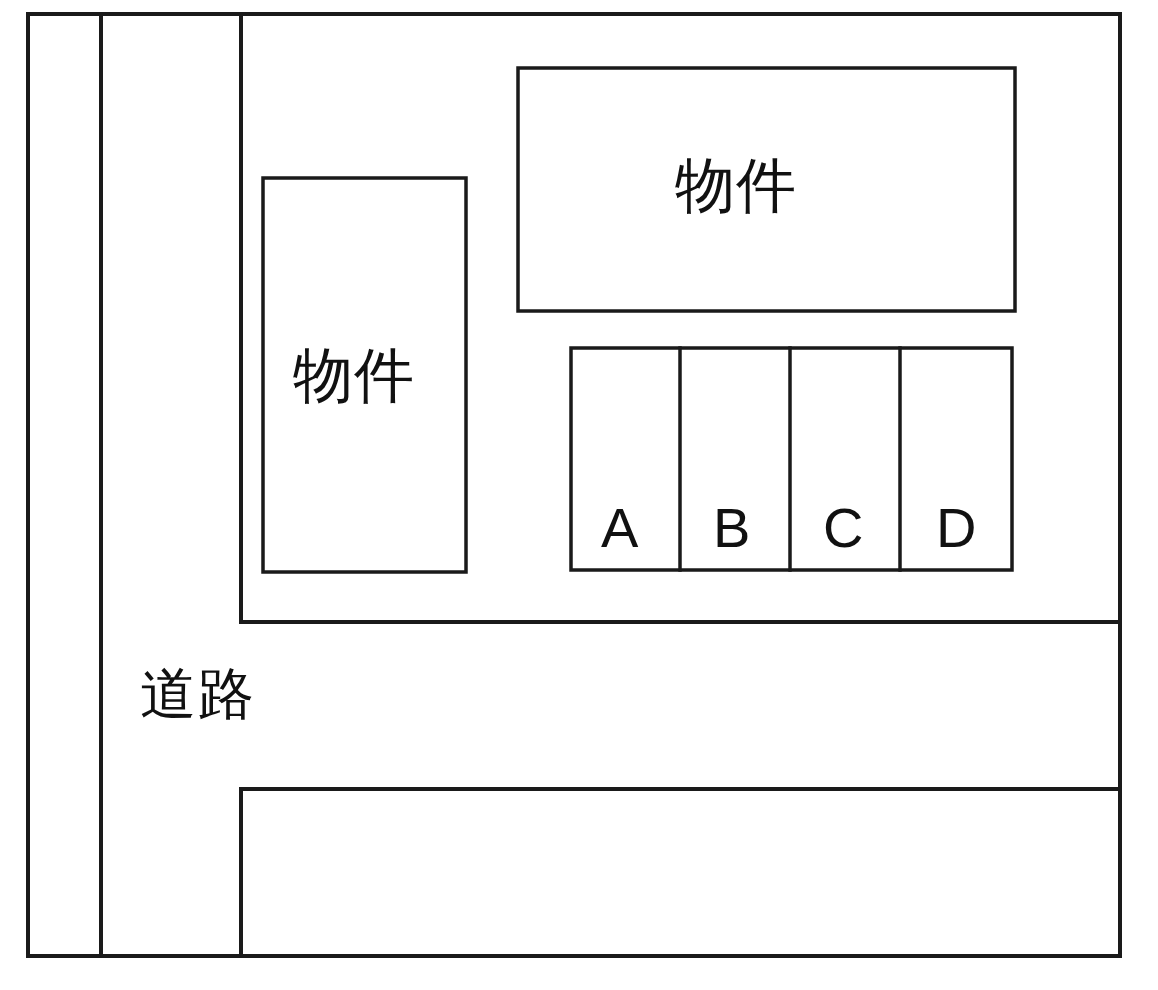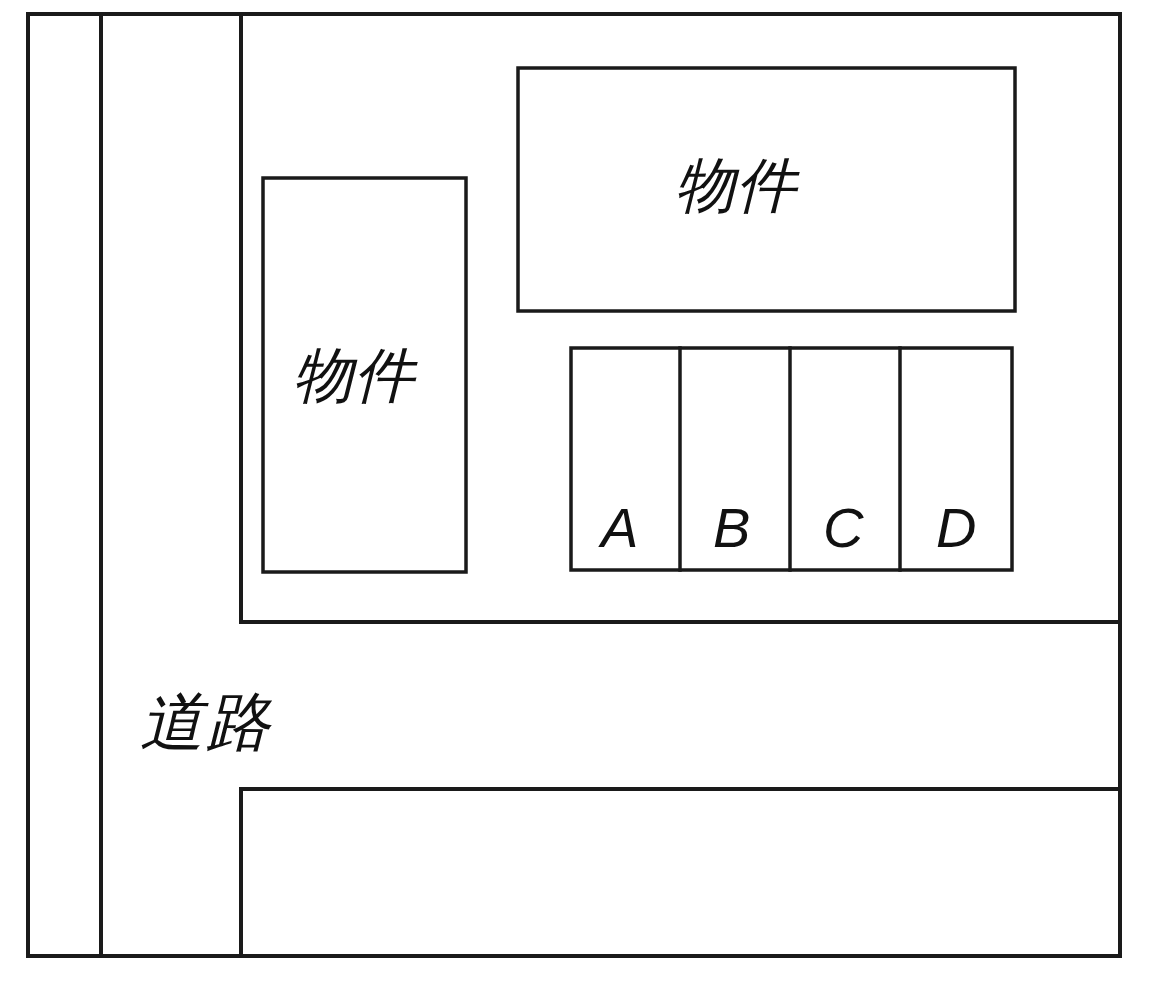--- a/index.html
+++ b/index.html
@@ -9,21 +9,20 @@
   }
   body {
     font-family: "DejaVu Sans", "Liberation Sans", sans-serif;
   }
   #canvas {
     position: relative;
     width: 1158px;
     height: 990px;
     background: #ffffff;
     overflow: hidden;
-    font-style: italic;
   }
   #plan-svg {
     position: absolute;
     left: 0;
     top: 0;
     width: 1158px;
     height: 990px;
   }
   .plan-line {
     stroke: #1a1a1a;
@@ -53,23 +52,22 @@
     font-weight: 400;
     white-space: nowrap;
     line-height: 1;
     -webkit-font-smoothing: none;
   }
   .label-building {
     font-size: 60px;
     letter-spacing: 1px;
   }
   .label-road {
-    font-size: 64px;
+    font-size: 56px;
     letter-spacing: 2px;
-    margin-top: 24px;
   }
   .label-stall {
     font-size: 56px;
     font-family: "Liberation Sans", sans-serif;
   }
   #bldg-top-label  { left: 675px; top: 155px; }
   #bldg-left-label { left: 293px; top: 345px; }
   #road-label      { left: 140px; top: 666px; }
   #stall-a-label   { left: 601px; top: 500px; }
   #stall-b-label   { left: 713px; top: 500px; }

